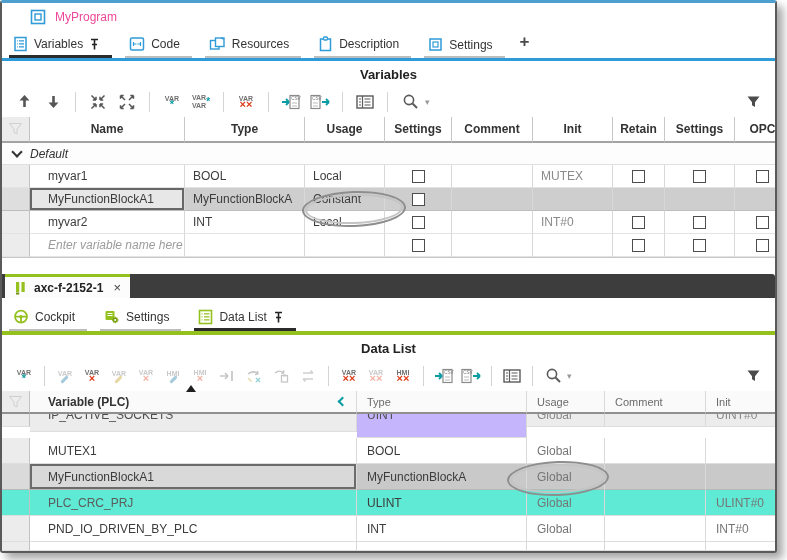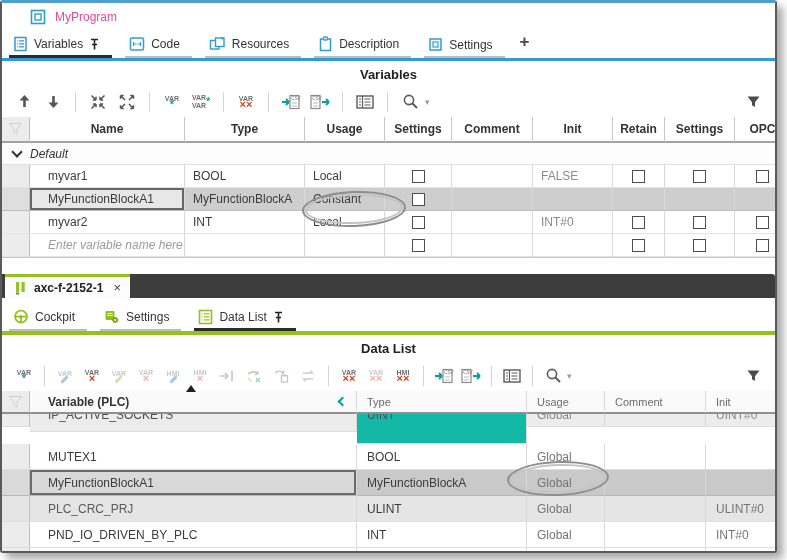--- a/index.html
+++ b/index.html
@@ -61,21 +61,21 @@
   .devtab .x{font-weight:normal;color:#444;font-size:13px;margin-left:3px;}
   
   .dwrap{position:relative;flex:none;}
   .dgrid{width:814px;display:grid;grid-template-columns:28px 327px 170px 78px 101px 110px;}
   .d{display:flex;align-items:center;padding:0 10px;height:26px;box-sizing:border-box;
      border-right:1px solid #d9d9d9;border-bottom:1px solid #dedede;white-space:nowrap;overflow:hidden;background:#fff;}
   .d.h{height:23px;background:#fafafa;border-bottom:2px solid #8f8f8f;color:#6b6b6b;font-size:11px;text-align:right;}
   .d.h.main{font-weight:bold;color:#333;font-size:12px;padding-left:18px;}
   .d.sel2{background:#ececec;border-right:1px solid #c2c2c2;padding:0;justify-content:center;}
   .d.vname{padding-left:18px;}
-  .d.gray{color:#757575;} .rC .d{background:#e5e5e5;}
+  .d.gray{color:#757575;} .rC .d{background:#5eead4;}
   .rS .d{background:#c9c9c9;border-bottom-color:#b9b9b9;}
   .rS .d.sel2{background:#dadada;}
   .rS .d.namebox{background:#d9d9d9;box-shadow:inset 0 0 0 2px #6b6b6b;}
   .rstub .d{height:9px;}
   .uptri{position:absolute;left:184px;top:-6px;width:0;height:0;border-left:5px solid transparent;
      border-right:5px solid transparent;border-bottom:7px solid #1f1f1f;}
   
   .hscroll{height:13px;display:flex;align-items:center;padding:0 4px 0 5px;gap:5px;flex:none;margin-top:2px;}
   .hscroll .track{flex:1;height:9px;background:#f1f1f1;border-radius:4px;position:relative;}
   .hscroll .thumb{position:absolute;left:2px;top:0;width:540px;height:9px;background:#c7c7c7;border-radius:4px;}
@@ -253,21 +253,21 @@
 
     <div style="display:contents" class="vrow">
       <div class="c sel"></div>
       <div class="c name">myvar1</div>
       <div class="c">BOOL</div>
       <div class="c">Local</div>
       <div class="c ck">
           <span class="cb"></span>
         </div>
       <div class="c"></div>
-      <div class="c init">FALSE</div>
+      <div class="c init">MUTEX</div>
       <div class="c ck">
           <span class="cb"></span>
         </div>
       <div class="c ck">
           <span class="cb"></span>
         </div>
       <div class="c ck" style="border-right:none">
           <span class="cb"></span>
         </div>
     </div>
@@ -522,21 +522,21 @@
       <div class="d h">Type</div>
       <div class="d h">Usage</div>
       <div class="d h">Comment</div>
       <div class="d h" style="border-right:none">Init</div>
 
       <div style="display:contents" class="rr">
         <div class="d sel2 rAc" style="height:13px;background:#ececec"></div>
         <div class="d vname" style="height:18px;background:#ececec;align-items:flex-start;overflow:hidden">
             <span style="line-height:26px;margin-top:-12px;color:#4f4f4f">IP_ACTIVE_SOCKETS</span>
           </div>
-        <div class="d" style="height:30px;background:#14b8a6;align-items:flex-start;overflow:hidden">
+        <div class="d" style="height:24px;background:#c4b5fd;align-items:flex-start;overflow:hidden">
             <span style="line-height:26px;margin-top:-12px;color:#4f4f4f">UINT</span>
           </div>
         <div class="d" style="height:13px;background:#ececec;align-items:flex-start;overflow:hidden">
             <span style="line-height:26px;margin-top:-12px;color:#8a8a8a">Global</span>
           </div>
         <div class="d" style="height:13px;background:#ececec"></div>
         <div class="d" style="height:13px;background:#ececec;border-right:none;align-items:flex-start;overflow:hidden">
             <span style="line-height:26px;margin-top:-12px;color:#8a8a8a">UINT#0</span>
           </div>
       </div>

